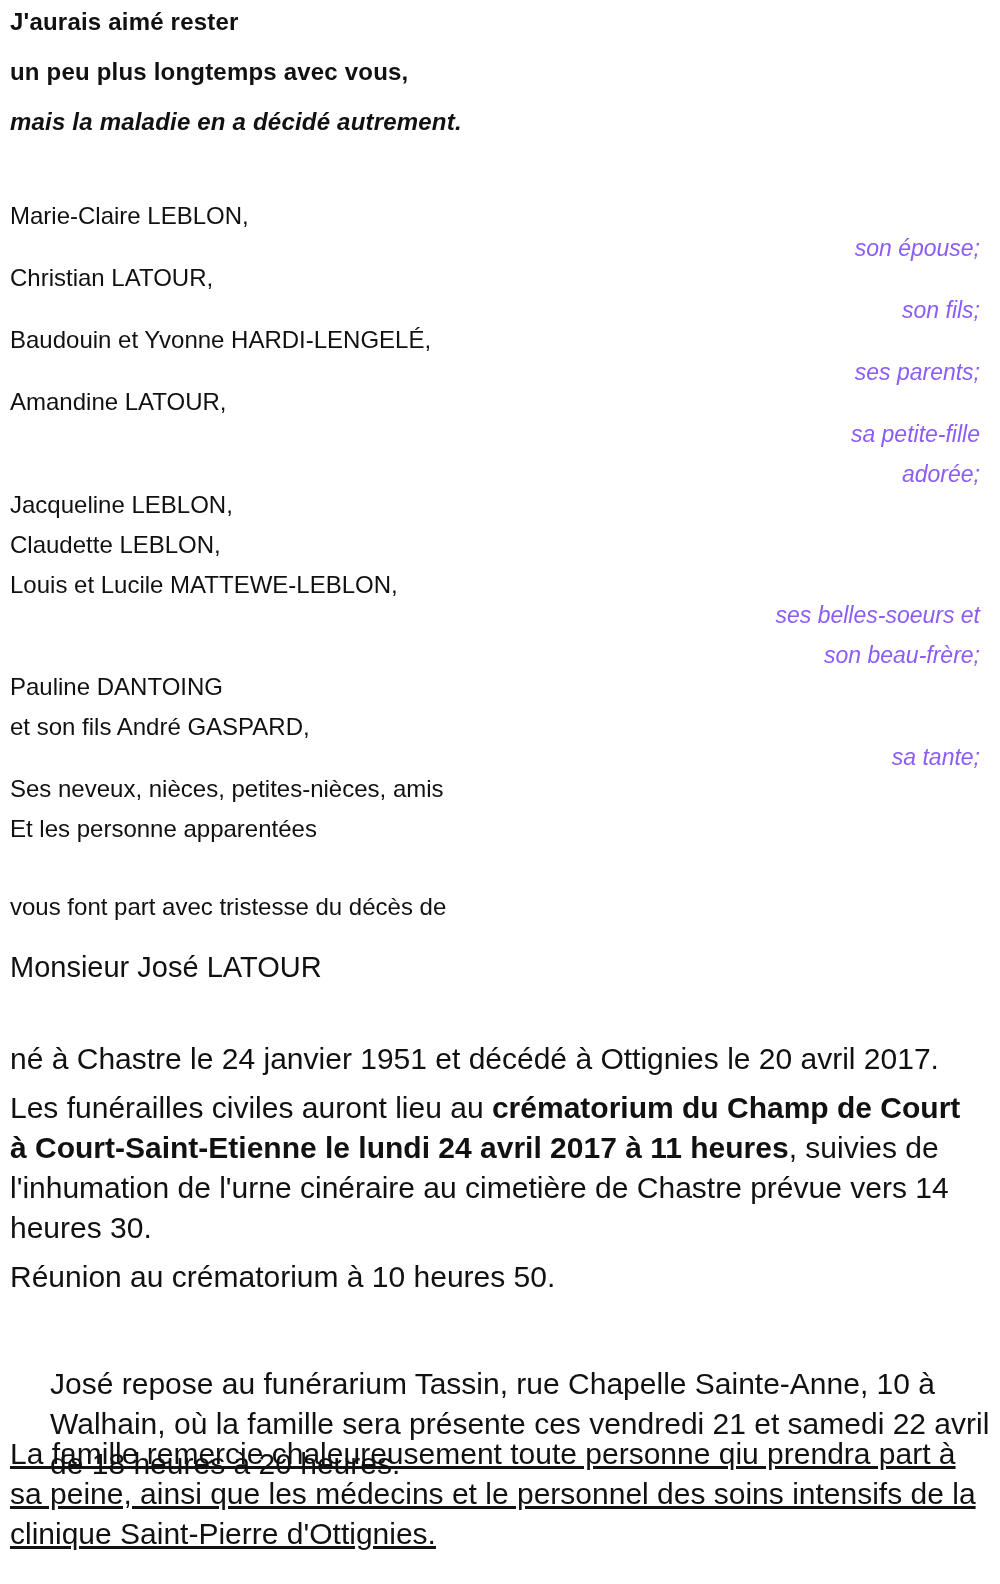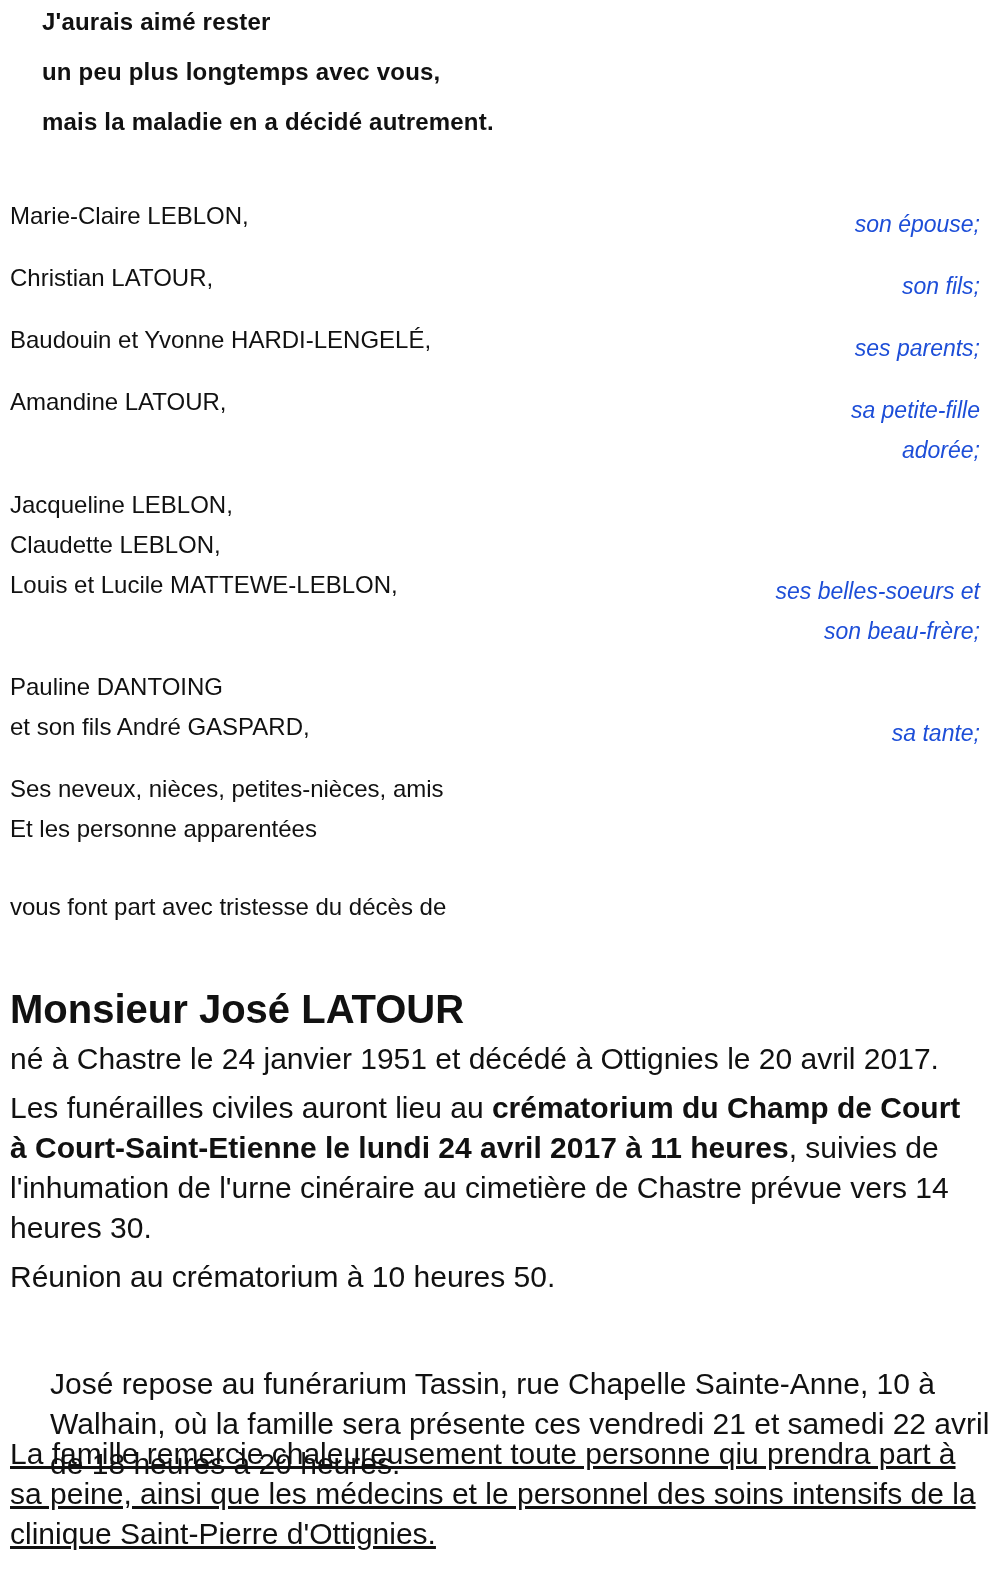--- a/index.html
+++ b/index.html
@@ -1,31 +1,31 @@
 <!DOCTYPE html>
 <html><head>
 <meta charset="utf-8">
 <style>
   html, body { margin: 0; padding: 0; background: #ffffff; }
   body { width: 1000px; height: 1584px; position: relative; overflow: hidden;
          font-family: "Liberation Sans", "DejaVu Sans", sans-serif; color: #111; }
   .abs { position: absolute; left: 10px; white-space: nowrap; }
-  .poem { font-weight: bold; font-size: 24px; letter-spacing: 0.2px; margin-left: 32px; }
+  .poem { font-weight: bold; font-size: 24px; letter-spacing: 0.2px; }
   .name { font-size: 24px; margin-top: 16px; }
-  .role { position: absolute; right: 20px; font-style: italic; font-size: 23px; white-space: nowrap; text-align: right; color: #1d4ed8; }
-  .heading { font-weight: bold; font-size: 40px; margin-top: 36px; }
+  .role { position: absolute; right: 20px; font-style: italic; font-size: 23px; white-space: nowrap; text-align: right; color: #8b5cf6; margin-top: 24px; }
+  .heading { font-weight: normal; font-size: 29px; }
   .para { position: absolute; left: 10px; width: 975px; font-size: 30px; line-height: 40px; white-space: normal; }
   .para b { font-weight: bold; }
 </style>
 </head>
 <body>
 
 <div class="abs poem" style="top:8px;">J'aurais aimé rester</div>
 <div class="abs poem" style="top:58px;">un peu plus longtemps avec vous,</div>
-<div class="abs poem" style="top:108px;">mais la maladie en a décidé autrement.</div>
+<div class="abs poem" style="top:108px;font-style:italic;">mais la maladie en a décidé autrement.</div>
 
 <div class="abs name" style="top:186px;">Marie-Claire LEBLON,</div>
 <div class="role" style="top:211px;">son épouse;</div>
 
 <div class="abs name" style="top:248px;">Christian LATOUR,</div>
 <div class="role" style="top:273px;">son fils;</div>
 
 <div class="abs name" style="top:310px;">Baudouin et Yvonne HARDI-LENGELÉ,</div>
 <div class="role" style="top:335px;">ses parents;</div>
 

